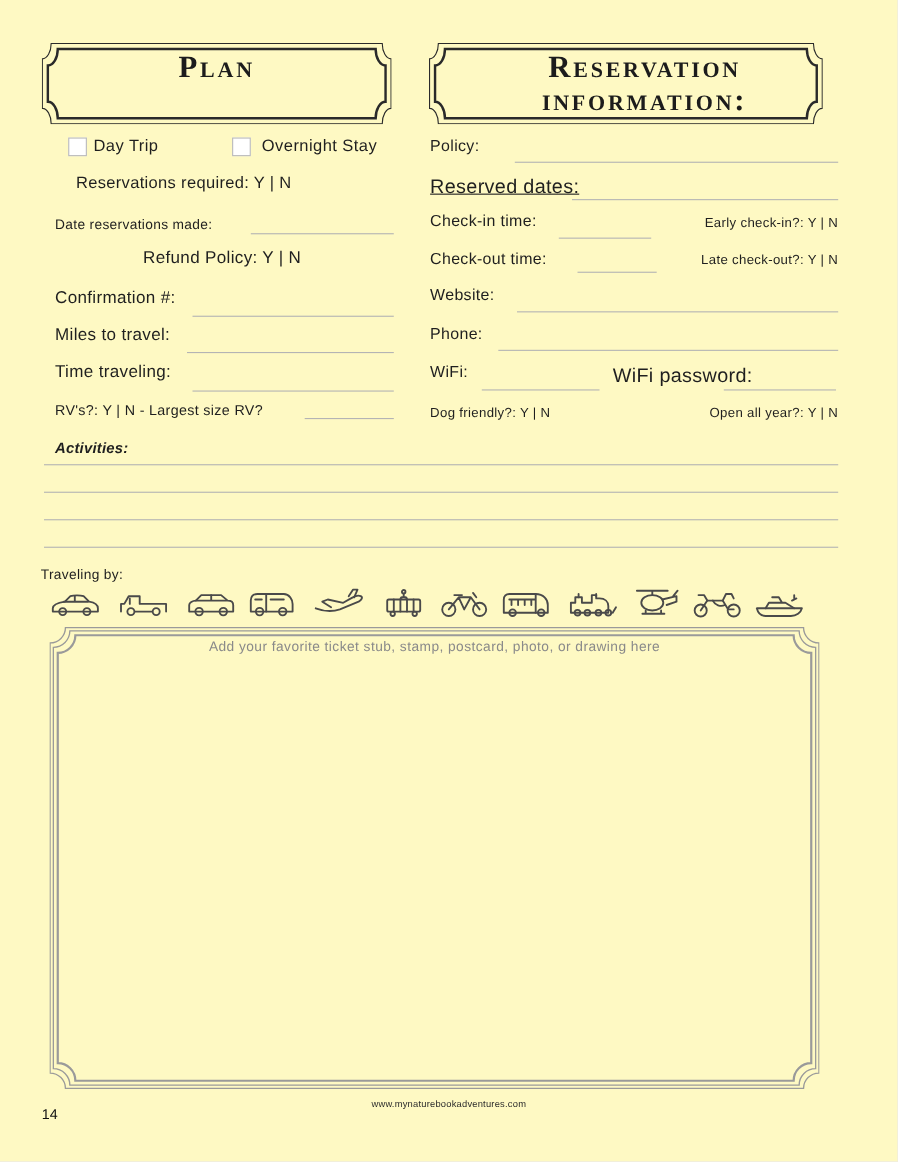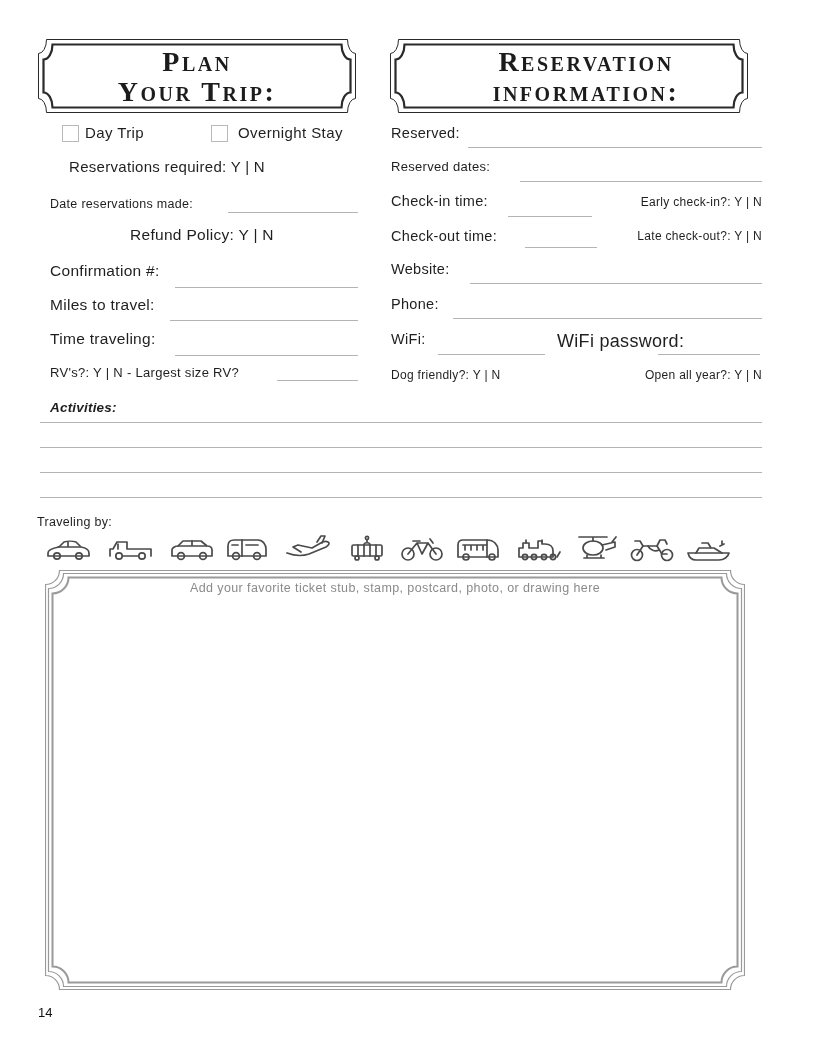--- a/index.html
+++ b/index.html
@@ -1,17 +1,17 @@
 <!DOCTYPE html>
 <html><head>
 <meta charset="utf-8">
 <style>
   html,body{margin:0;padding:0;background:#e8e8e8;}
   .page{
-    position:relative;width:816px;height:1056px;background:#ffffff;
+    position:relative;width:816px;height:1056px;background:#fef9c3;
     margin:0 auto;overflow:hidden;
     font-family:"Liberation Sans", sans-serif;color:#1f1f1f;
   }
   .abs{position:absolute;}
   .lbl{position:absolute;white-space:nowrap;color:#1f1f1f;letter-spacing:.3px;}
   .ul{position:absolute;border-bottom:1px solid #b4b4b4;height:0;}
   .titlebox{position:absolute;}
   .titletext{
     position:absolute;left:0;right:0;text-align:center;
     font-family:"Liberation Serif", serif;font-weight:700;
@@ -48,21 +48,20 @@
 <body>
 
 <div class="page">
 
   <div class="titlebox" style="left:38px;top:39px;width:318px;height:74px;">
     <svg width="318" height="74" viewBox="0 0 318 74">
       <path d="M 8.5 0.5 H 309.5 A 8 14 0 0 0 317.5 14.5 V 59.5 A 8 14 0 0 0 309.5 73.5 H 8.5 A 8 14 0 0 0 0.5 59.5 V 14.5 A 8 14 0 0 0 8.5 0.5 Z" fill="none" stroke="#2a2a2a" stroke-width="1"></path>
       <path d="M 14.5 5.5 H 303.5 A 9 15 0 0 0 312.5 20.5 V 53.5 A 9 15 0 0 0 303.5 68.5 H 14.5 A 9 15 0 0 0 5.5 53.5 V 20.5 A 9 15 0 0 0 14.5 5.5 Z" fill="none" stroke="#2a2a2a" stroke-width="2.2"></path>
     </svg>
     <div class="titletext" style="top:7px;">Plan</div>
-    <div class="titletext" style="top:37px;">Your Trip:</div>
   </div>
 
   <div class="titlebox" style="left:390px;top:39px;width:392px;height:74px;">
     <svg width="358" height="74" viewBox="0 0 358 74">
       <path d="M 8.5 0.5 H 349.5 A 8 14 0 0 0 357.5 14.5 V 59.5 A 8 14 0 0 0 349.5 73.5 H 8.5 A 8 14 0 0 0 0.5 59.5 V 14.5 A 8 14 0 0 0 8.5 0.5 Z" fill="none" stroke="#2a2a2a" stroke-width="1"></path>
       <path d="M 14.5 5.5 H 343.5 A 9 15 0 0 0 352.5 20.5 V 53.5 A 9 15 0 0 0 343.5 68.5 H 14.5 A 9 15 0 0 0 5.5 53.5 V 20.5 A 9 15 0 0 0 14.5 5.5 Z" fill="none" stroke="#2a2a2a" stroke-width="2.2"></path>
     </svg>
     <div class="titletext" style="top:7px;">Reservation</div>
     <div class="titletext" style="top:37px;">information:</div>
   </div>
@@ -84,24 +83,24 @@
 
   <div class="lbl" style="left:50px;top:296px;font-size:15.5px;">Miles to travel:</div>
   <div class="ul" style="left:170px;top:320px;width:188px;"></div>
 
   <div class="lbl" style="left:50px;top:330px;font-size:15.5px;">Time traveling:</div>
   <div class="ul" style="left:175px;top:355px;width:183px;"></div>
 
   <div class="lbl" style="left:50px;top:365px;font-size:13px;">RV's?: Y | N  -   Largest size RV?</div>
   <div class="ul" style="left:277px;top:380px;width:81px;"></div>
 
-  <div class="lbl" style="left:391px;top:125px;font-size:14.5px;">Reserved:</div>
+  <div class="lbl" style="left:391px;top:125px;font-size:14.5px;">Policy:</div>
   <div class="ul" style="left:468px;top:147px;width:294px;"></div>
 
-  <div class="lbl" style="left:391px;top:159px;font-size:13px;">Reserved dates:</div>
+  <div class="lbl" style="left:391px;top:159px;font-size:18px;text-decoration:underline;">Reserved dates:</div>
   <div class="ul" style="left:520px;top:181px;width:242px;"></div>
 
   <div class="lbl" style="left:391px;top:193px;font-size:14.5px;">Check-in time:</div>
   <div class="ul" style="left:508px;top:216px;width:84px;"></div>
   <div class="lbl smalllbl" style="right:54px;top:195px;">Early check-in?: Y | N</div>
 
   <div class="lbl" style="left:391px;top:228px;font-size:14.5px;">Check-out time:</div>
   <div class="ul" style="left:525px;top:247px;width:72px;"></div>
   <div class="lbl smalllbl" style="right:54px;top:229px;">Late check-out?: Y | N</div>
 
@@ -224,15 +223,16 @@
 
   <div class="abs" style="left:45px;top:570px;width:700px;height:420px;">
     <svg width="700" height="420" viewBox="0 0 700 420">
       <path d="M 14.5 0.5 H 685.5 A 14 14 0 0 0 699.5 14.5 V 405.5 A 14 14 0 0 0 685.5 419.5 H 14.5 A 14 14 0 0 0 0.5 405.5 V 14.5 A 14 14 0 0 0 14.5 0.5 Z" fill="none" stroke="#9a9a9a" stroke-width="1.2"></path>
       <path d="M 18.5 3.5 H 681.5 A 15 15 0 0 0 696.5 18.5 V 401.5 A 15 15 0 0 0 681.5 416.5 H 18.5 A 15 15 0 0 0 3.5 401.5 V 18.5 A 15 15 0 0 0 18.5 3.5 Z" fill="none" stroke="#9a9a9a" stroke-width="1.2"></path>
       <path d="M 23.5 7.5 H 676.5 A 16 16 0 0 0 692.5 23.5 V 396.5 A 16 16 0 0 0 676.5 412.5 H 23.5 A 16 16 0 0 0 7.5 396.5 V 23.5 A 16 16 0 0 0 23.5 7.5 Z" fill="none" stroke="#9a9a9a" stroke-width="2"></path>
     </svg>
     <div class="caption" style="left:0;right:0;top:11px;">Add your favorite ticket stub, stamp, postcard, photo, or drawing here</div>
   </div>
 
+  <div class="footer-url" style="top:998px;">www.mynaturebookadventures.com</div>
   <div class="pagenum" style="left:38px;top:1005px;">14</div>
 
 </div>
 
 </body></html>

